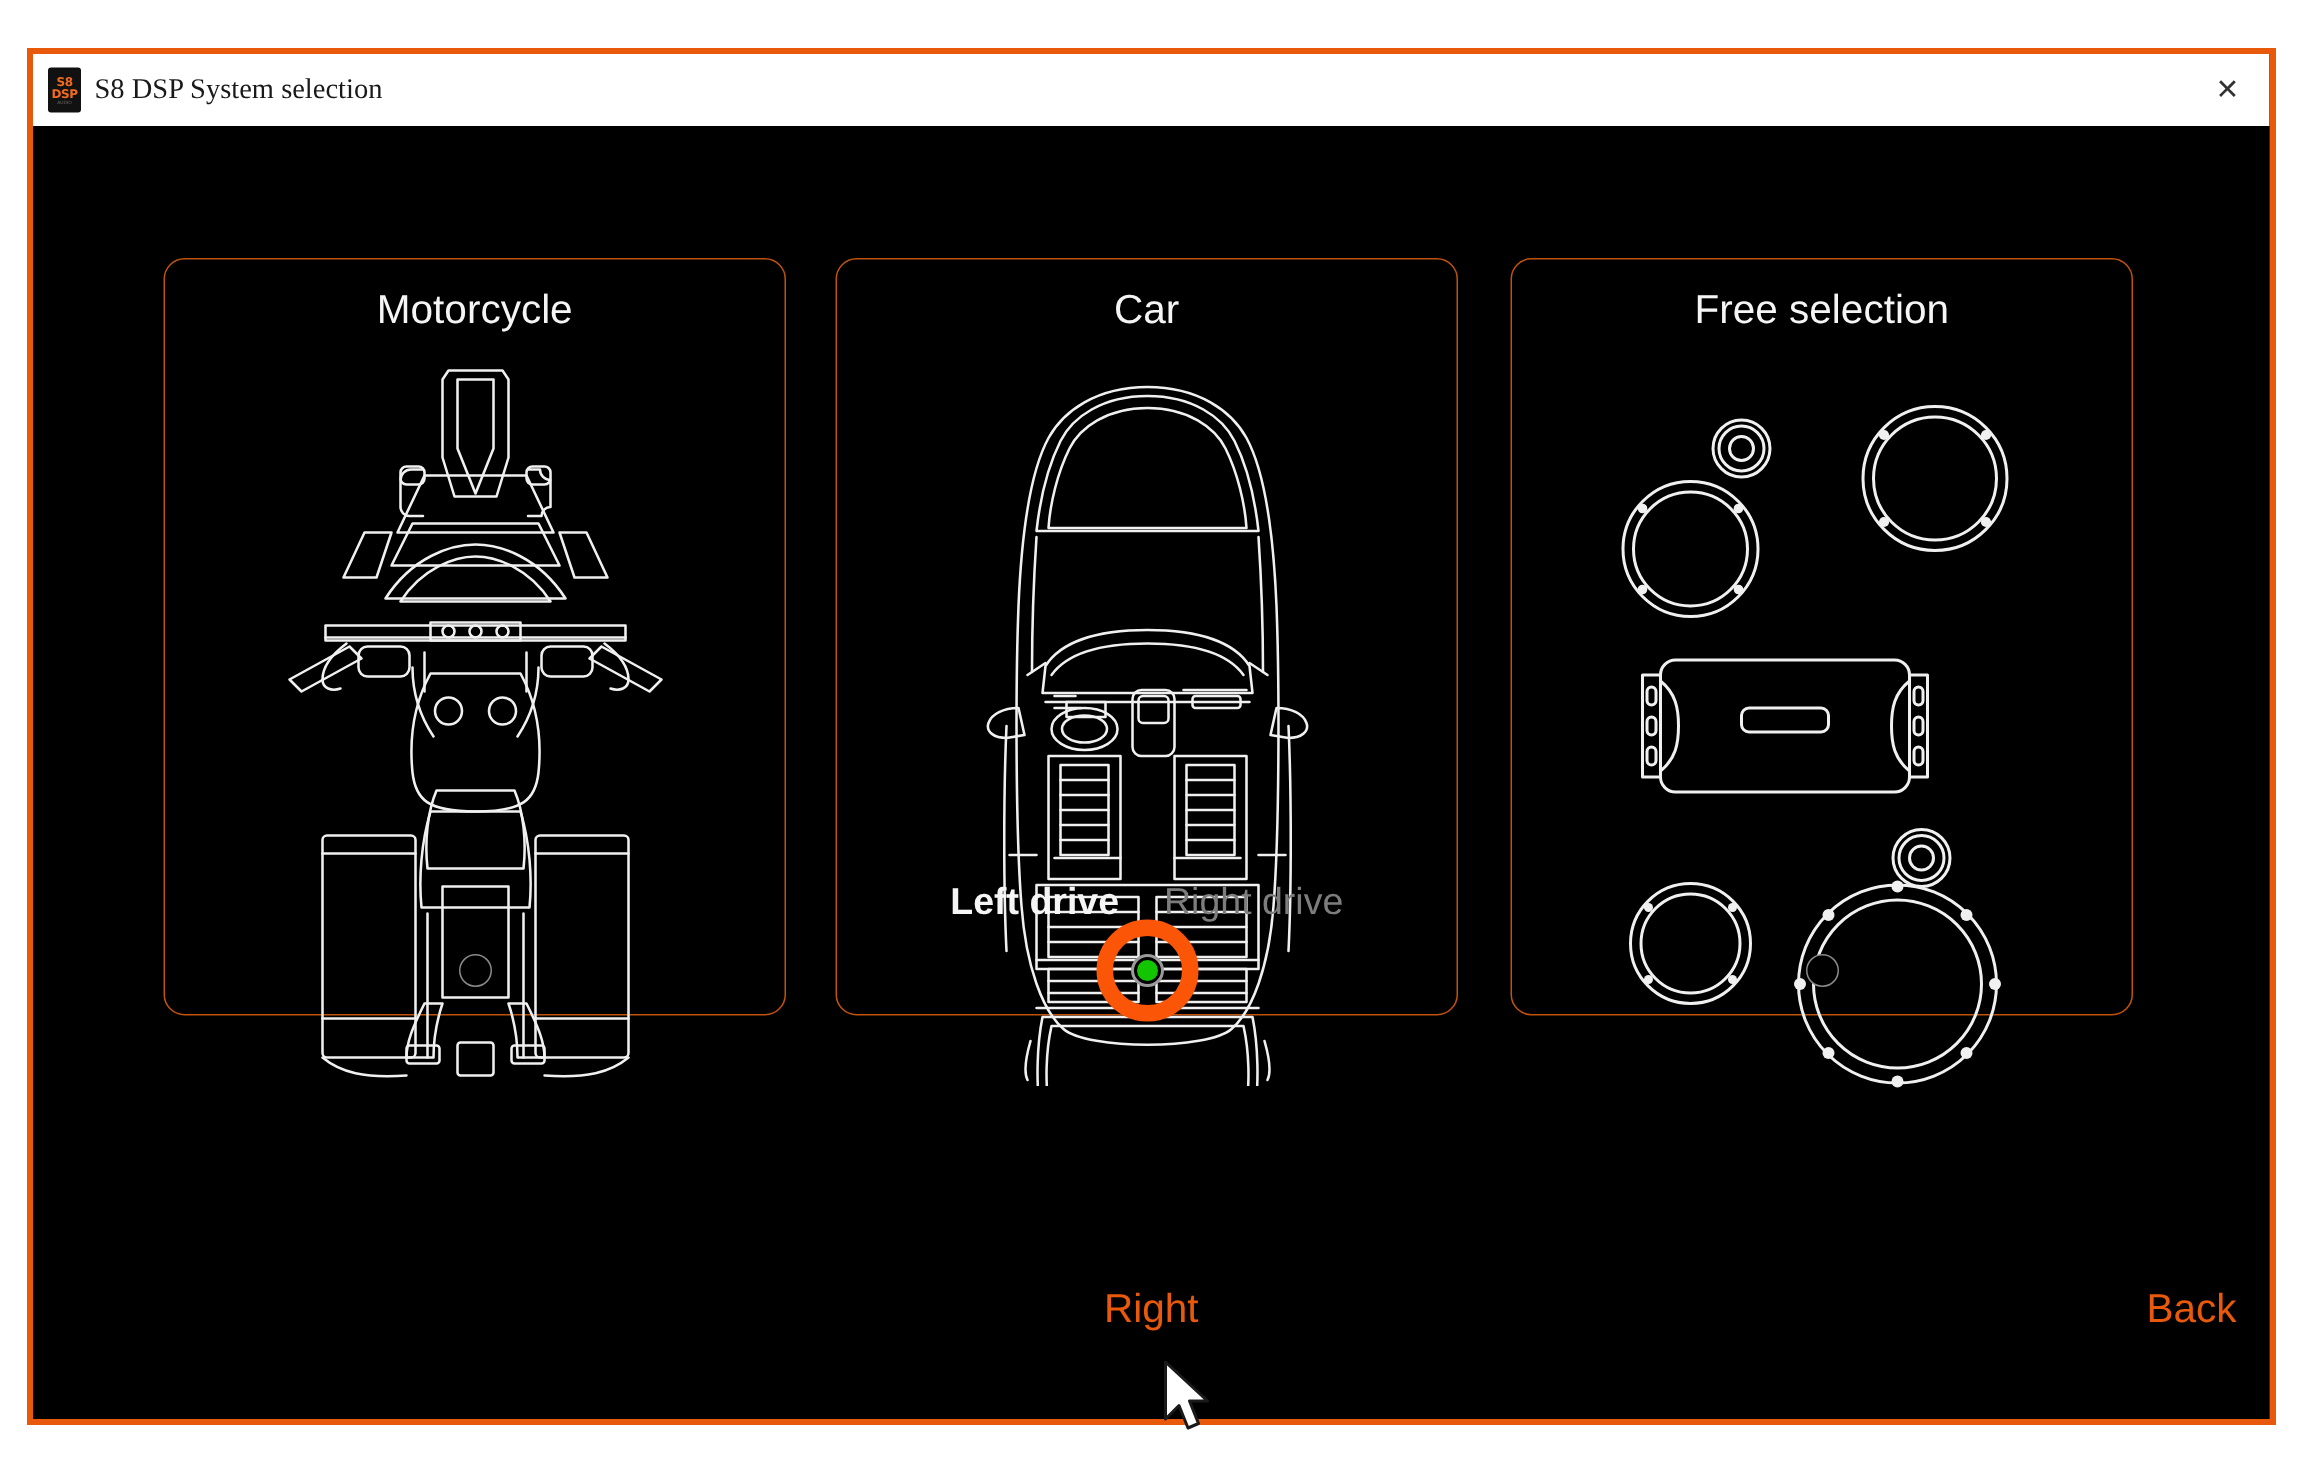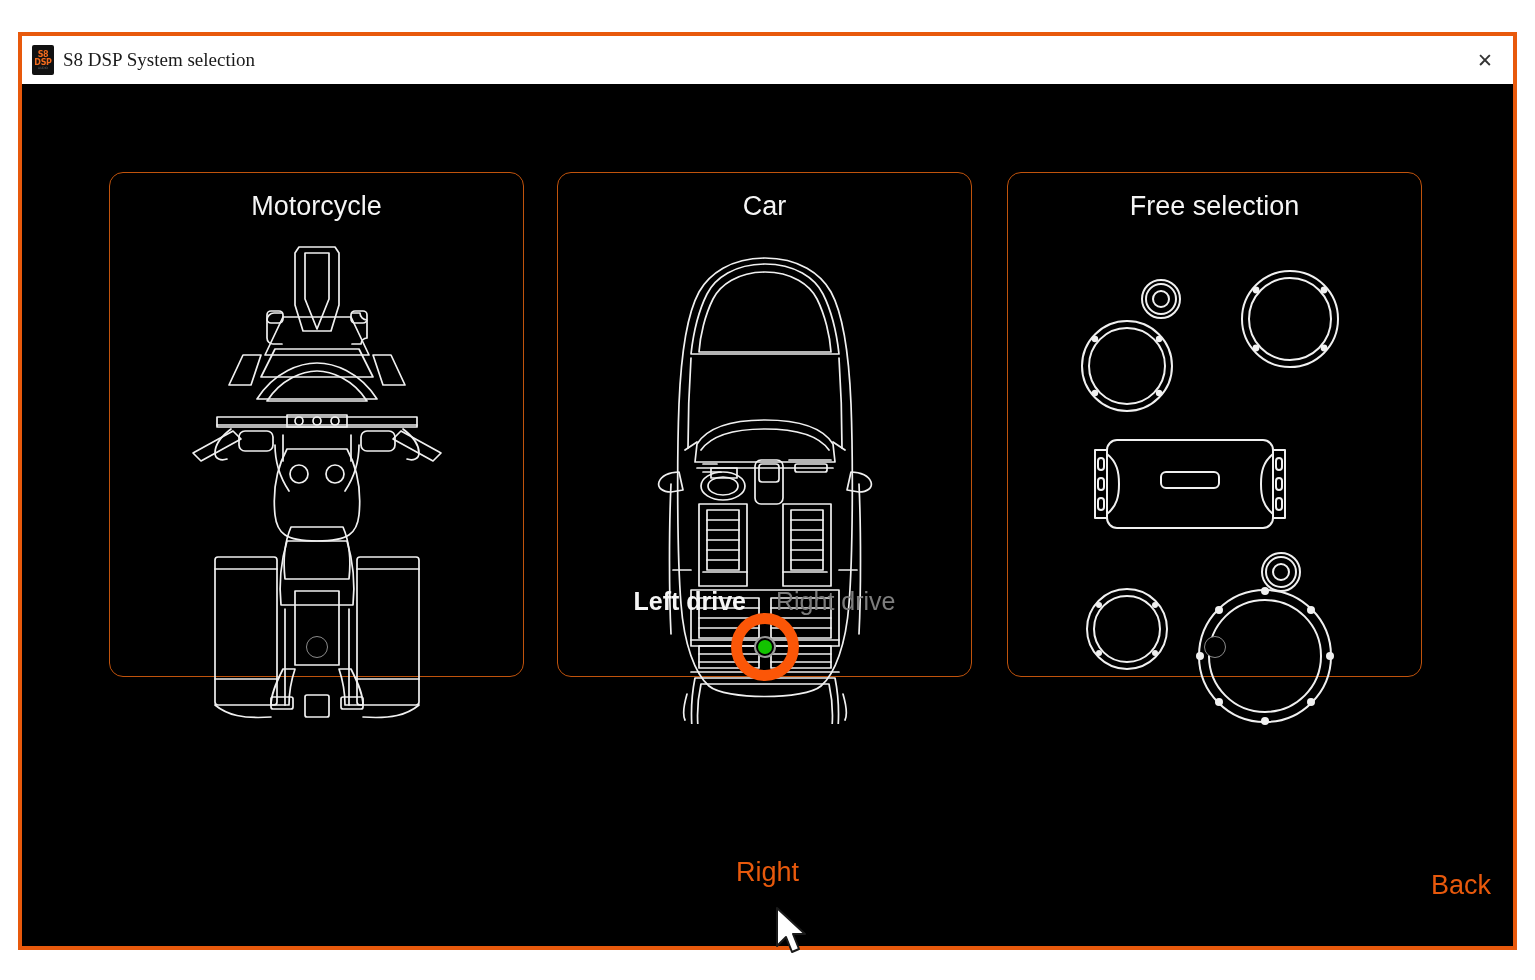--- a/index.html
+++ b/index.html
@@ -237,21 +237,20 @@
     cursor: pointer;
   }
   #back-button {
     position: absolute;
     right: 22px;
     top: 26px;
     font-size: 27px;
     color: #E8590C;
     font-family: "Liberation Sans", sans-serif;
     cursor: pointer;
-    margin-top: 13px;
   }
 
   
   #cursor {
     position: absolute;
     left: 775px;
     top: 906px;
     width: 36px;
     height: 52px;
     pointer-events: none;

